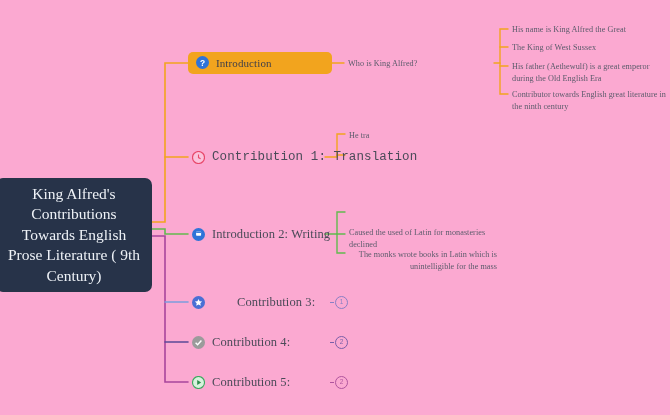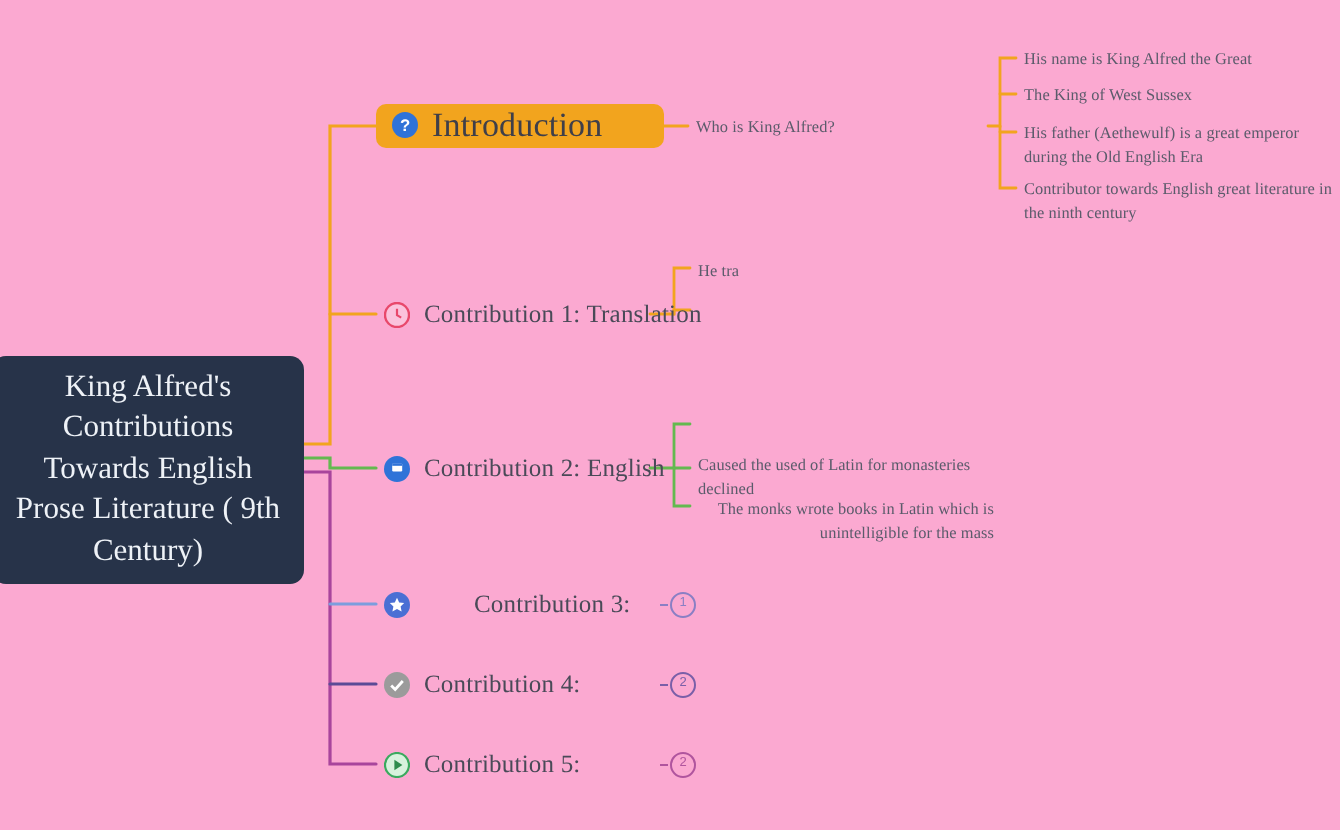--- a/index.html
+++ b/index.html
@@ -59,21 +59,21 @@
     letter-spacing: .1px;
   }
   .topic.highlight {
     background: #f2a41e;
     border-radius: 5px;
     padding: 4px 10px 5px 8px;
     box-sizing: border-box;
   }
   .topic.highlight .topic-label {
     color: #3f3f49;
-    font-size: 17px;
+    font-size: 11px;
   }
 
   
   .ico {
     width: 13px;
     height: 13px;
     border-radius: 50%;
     flex: 0 0 auto;
     display: inline-block;
     position: relative;
@@ -172,21 +172,21 @@
   <div class="leaf wide" style="left:512px; top:42px;">
     <span>The King of West Sussex</span>
   </div>
   <div class="leaf wide" style="left:512px; top:61px;">
     <span>His father (Aethewulf) is a great emperor during the Old English Era</span>
   </div>
   <div class="leaf wide" style="left:512px; top:89px;">
     <span>Contributor towards English great literature in the ninth century</span>
   </div>
 
-  <div class="topic" style="left:192px; top:150px;">
+  <div class="topic" style="left:192px; top:150px;font-family:Liberation Mono, monospace;">
     <span class="ico">
       <svg viewBox="0 0 13 13">
         <circle cx="6.5" cy="6.5" r="6" fill="#fbc2dc" stroke="#e8486b" stroke-width="1.2"></circle>
         <path d="M6.5 3.4 V6.6 L8.6 7.8" stroke="#e8486b" stroke-width="1.1" fill="none"></path>
       </svg>
     </span>
     <span class="topic-label">Contribution 1: Translation</span>
   </div>
 
   <div class="leaf nowrap" style="left:349px; top:130px;">
@@ -194,21 +194,21 @@
   </div>
 
   <div class="topic" style="left:192px; top:227px;">
     <span class="ico">
       <svg viewBox="0 0 13 13">
         <circle cx="6.5" cy="6.5" r="6.5" fill="#2f73d8"></circle>
         <rect x="4.1" y="3.6" width="5" height="4.1" rx="0.6" fill="#ffffff"></rect>
         <rect x="4.1" y="3.6" width="5" height="1.3" fill="#2f73d8"></rect>
       </svg>
     </span>
-    <span class="topic-label">Contribution 2: English</span>
+    <span class="topic-label">Introduction 2: Writing</span>
   </div>
 
   <div class="leaf mid" style="left:349px; top:227px;">
     <span>Caused the used of Latin for monasteries declined</span>
   </div>
   <div class="leaf mid" style="left:349px; top:249px;text-align:right;">
     <span>The monks wrote books in Latin which is unintelligible for the mass</span>
   </div>
 
   <div class="topic" style="left:192px; top:295px;gap:32px;">

